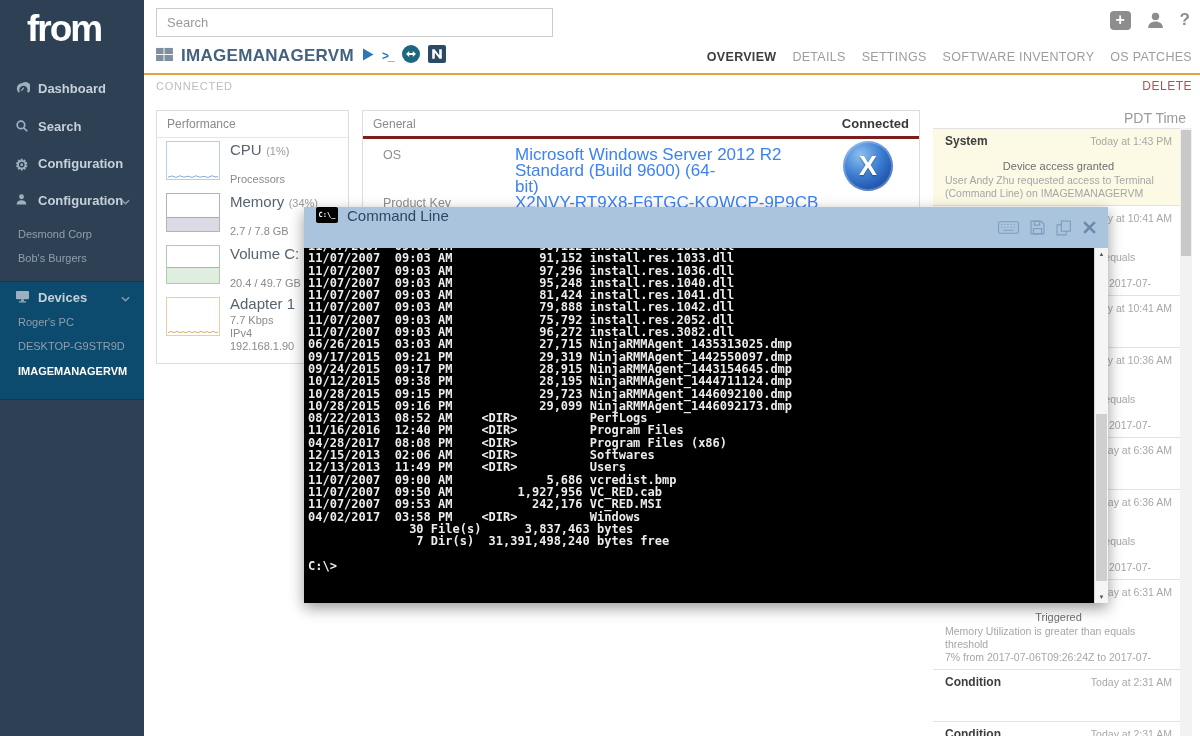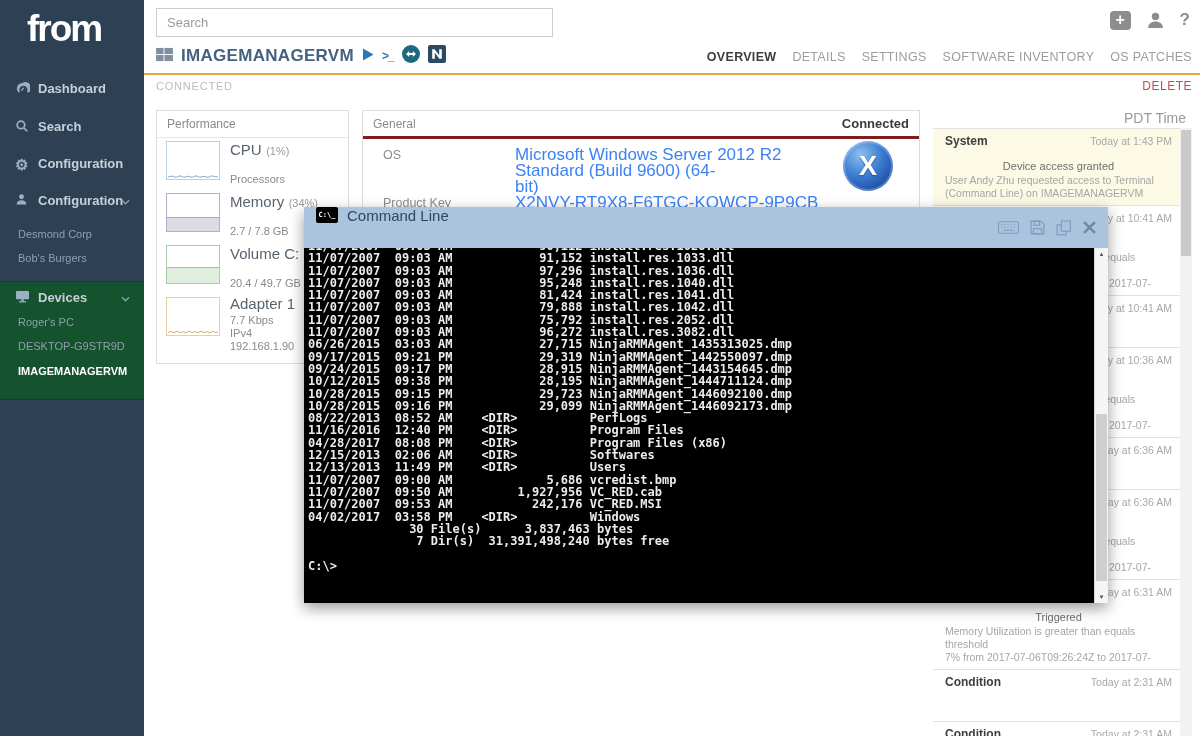--- a/index.html
+++ b/index.html
@@ -7,21 +7,21 @@
           font-family:"Liberation Sans",sans-serif;}
 
   
   .sidebar{position:absolute;left:0;top:0;width:144px;height:736px;background:#2e4154;}
   .logo{position:absolute;left:27px;top:8px;font-size:37px;font-weight:bold;color:#fff;letter-spacing:-2px;}
   .nav-item{position:absolute;left:0;width:144px;height:24px;display:flex;align-items:flex-start;
             color:#c6d0da;font-size:13px;font-weight:bold;cursor:pointer;}
   .nav-item .nico{width:16px;margin-left:15px;margin-right:7px;color:#9db0c2;display:flex;align-items:center;}
   .nav-item .chev{position:absolute;right:14px;color:#8a9cb0;}
   .sub-item{position:absolute;left:18px;font-size:11px;color:#909fb0;cursor:pointer;}
-  .devices-block{position:absolute;left:0;top:281px;width:144px;height:117px;background:#14532d;
+  .devices-block{position:absolute;left:0;top:281px;width:144px;height:117px;background:#0c4a6e;
                  border-top:1px solid #243343;border-bottom:1px solid #243343;}
   .active-dev{color:#fff;font-weight:bold;}
 
   
   .search-input{position:absolute;left:156px;top:8px;width:375px;height:27px;border:1px solid #ccc;
                 padding:0 10px;font-size:13px;color:#444;font-family:"Liberation Sans",sans-serif;outline:none;}
   .search-input::placeholder{color:#9a9a9a;}
   .top-icons{position:absolute;top:10px;right:10px;display:flex;align-items:center;gap:15px;}
   .plus-icon{width:21px;height:19px;background:#8d8d8d;border-radius:4px;color:#fff;font-size:16px;
              font-weight:bold;display:flex;align-items:center;justify-content:center;cursor:pointer;}

